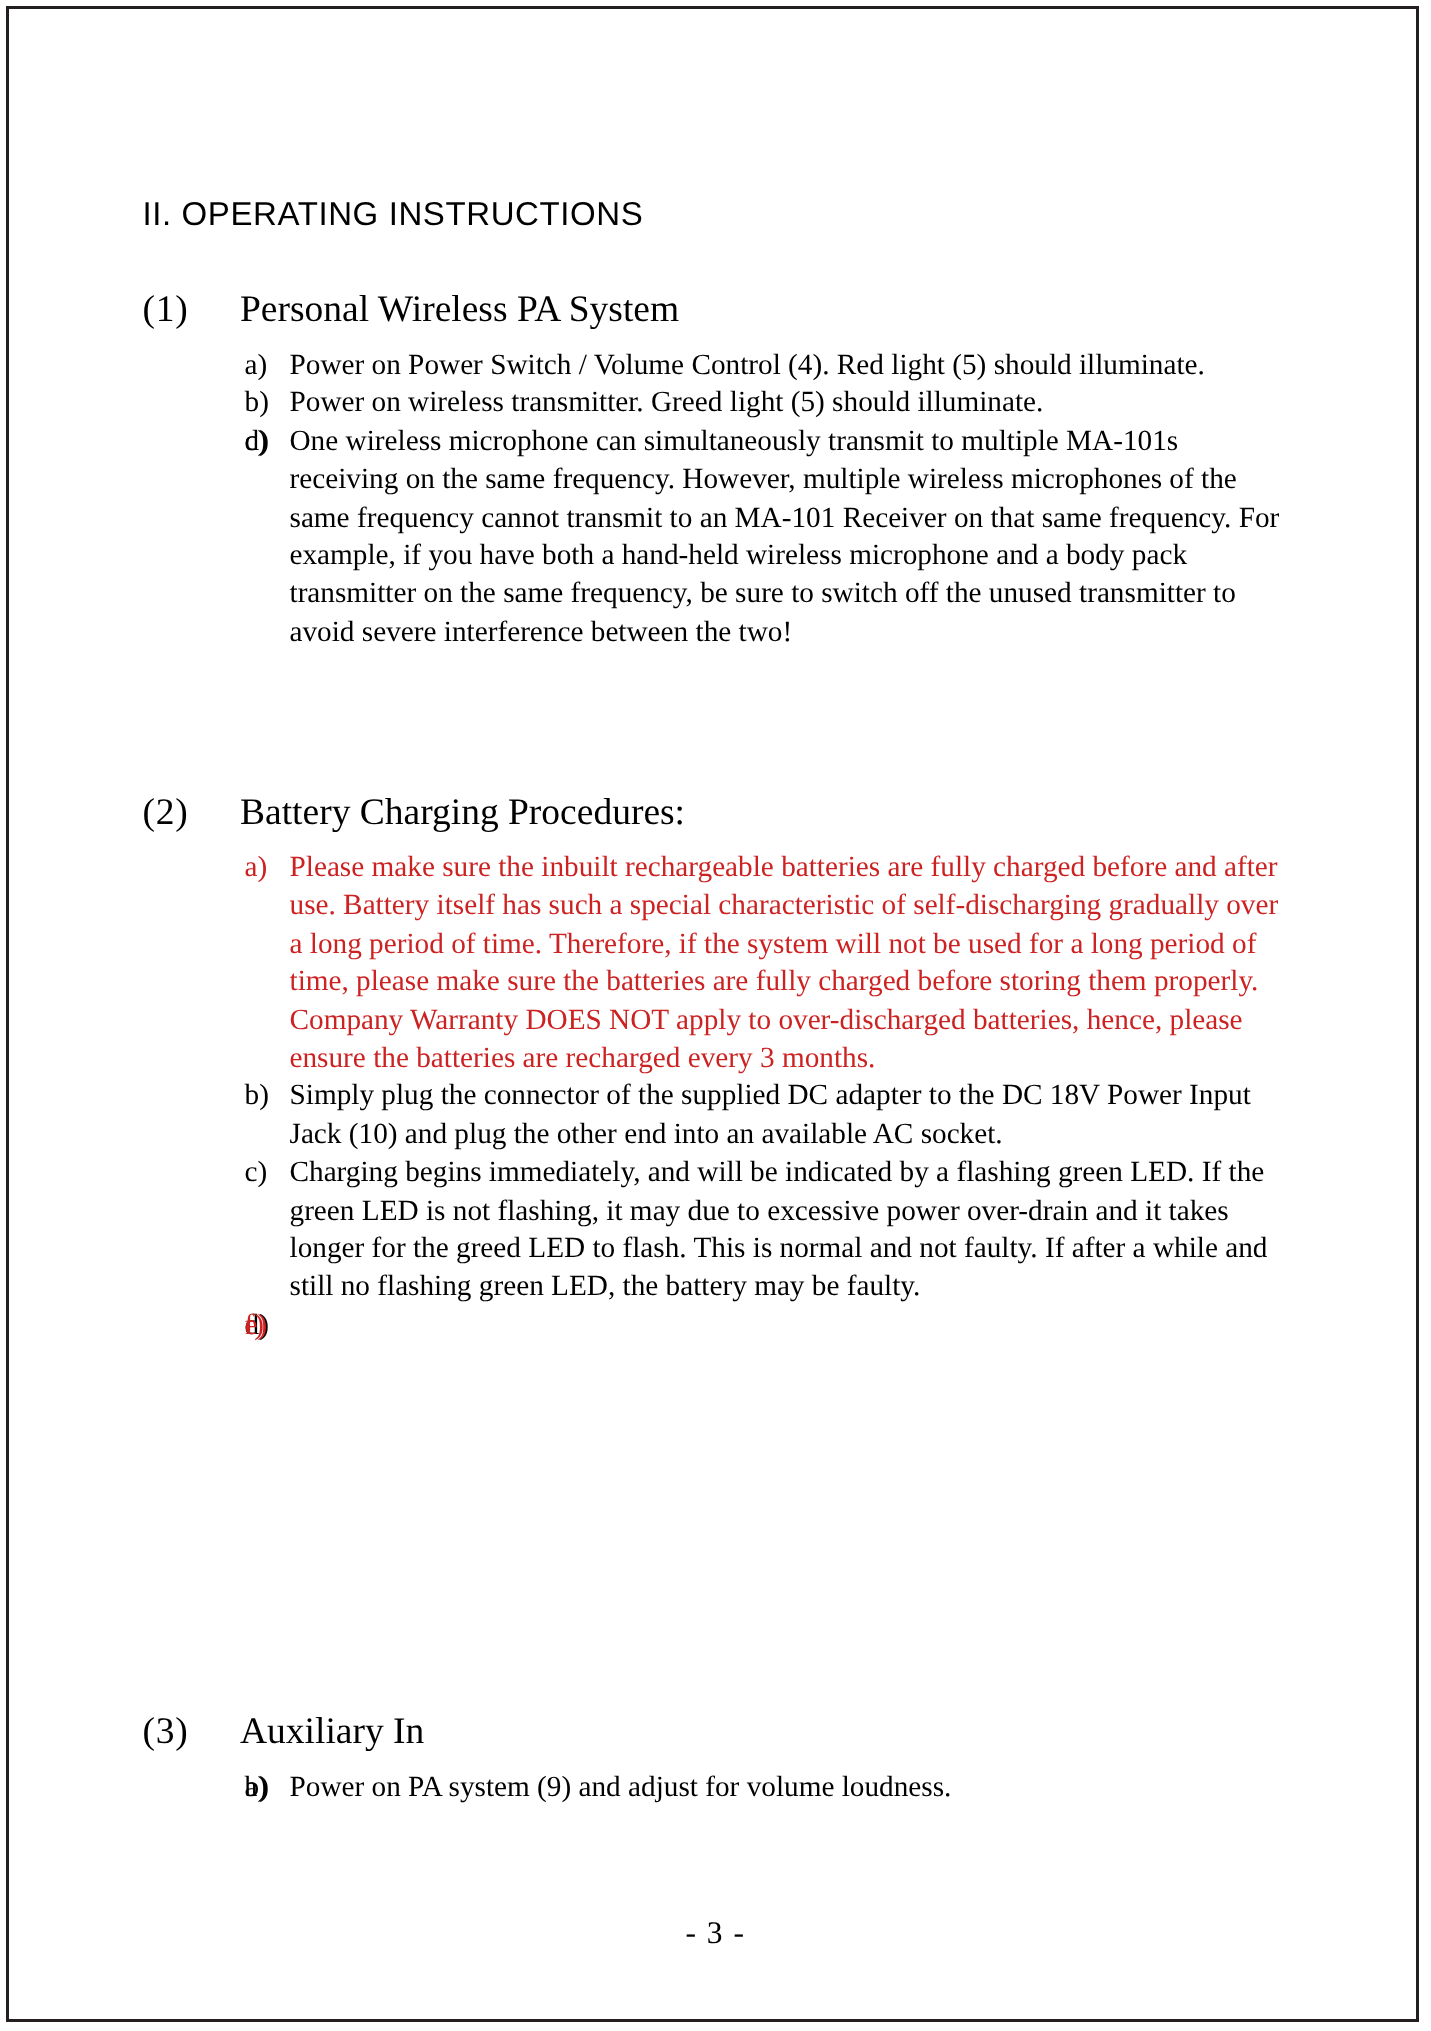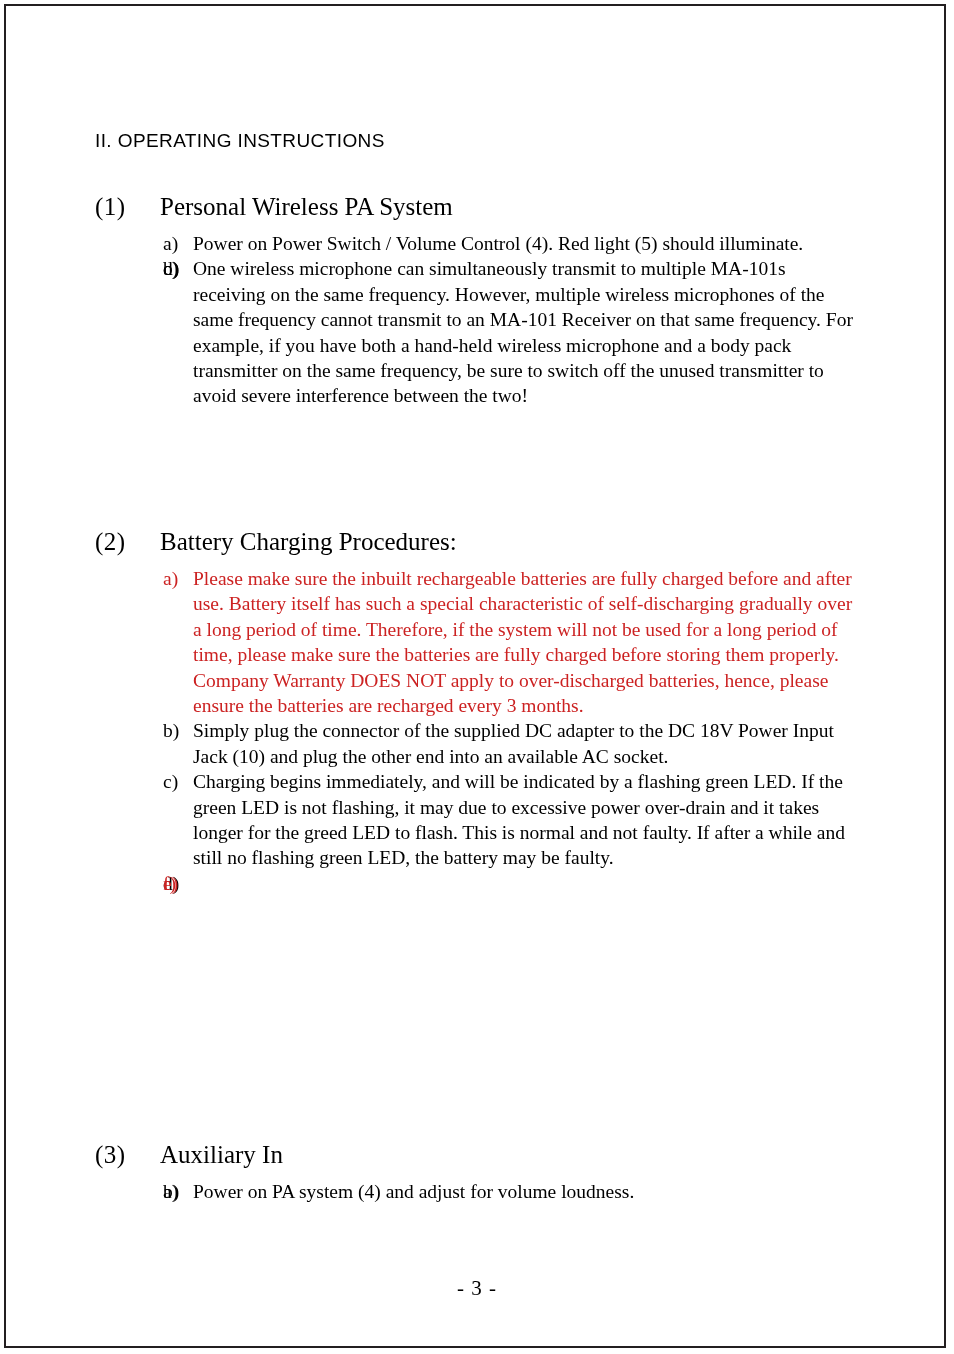--- a/index.html
+++ b/index.html
@@ -39,21 +39,21 @@
   .content {
     position: absolute;
     left: 0;
     top: 0;
     width: 954px;
   }
 
   
   .chapter-title {
     font-family: "Liberation Sans", "DejaVu Sans", sans-serif;
-    font-size: 19px;
+    font-size: 22px;
     font-weight: 400;
     letter-spacing: 0.4px;
     margin: 0;
     padding: 0;
     position: absolute;
     left: 95px;
     top: 130px;
     white-space: nowrap;
   }
 
@@ -142,20 +142,21 @@
       <div class="section-head">
         <span class="section-num">(1)</span><span class="section-name">Personal Wireless PA System</span>
       </div>
       <ul class="item-list">
         <li class="item">
           <span class="item-marker">a)</span>
           <span class="item-text">Power on Power Switch / Volume Control (4).  Red light (5) should illuminate.</span>
         </li>
         <li class="item">
           <span class="item-marker">b)</span>
+          <span class="item-text">Power on wireless transmitter. Greed light (5) should illuminate.</span>
         </li>
         <li class="item">
           <span class="item-marker">c)</span>
         </li>
         <li class="item">
           <span class="item-marker">d)</span>
           <span class="item-text">One wireless microphone can simultaneously transmit to multiple MA-101s receiving on the same frequency.   However, multiple wireless microphones of the same frequency cannot transmit to an MA-101 Receiver on that same frequency.  For example, if you have both a hand-held wireless microphone and a body pack transmitter on the same frequency, be sure to switch off the unused transmitter to avoid severe interference between the two!</span>
         </li>
       </ul>
     </div>
@@ -192,21 +193,21 @@
     <div class="section" id="section-3">
       <div class="section-head">
         <span class="section-num">(3)</span><span class="section-name">Auxiliary In</span>
       </div>
       <ul class="item-list">
         <li class="item">
           <span class="item-marker">a)</span>
         </li>
         <li class="item">
           <span class="item-marker">b)</span>
-          <span class="item-text">Power on PA system (4) and adjust for volume loudness.</span>
+          <span class="item-text">Power on PA system (9) and adjust for volume loudness.</span>
         </li>
       </ul>
     </div>
 
     <div class="page-number">- 3 -</div>
 
   </div>
 </div>
 
 </body></html>

